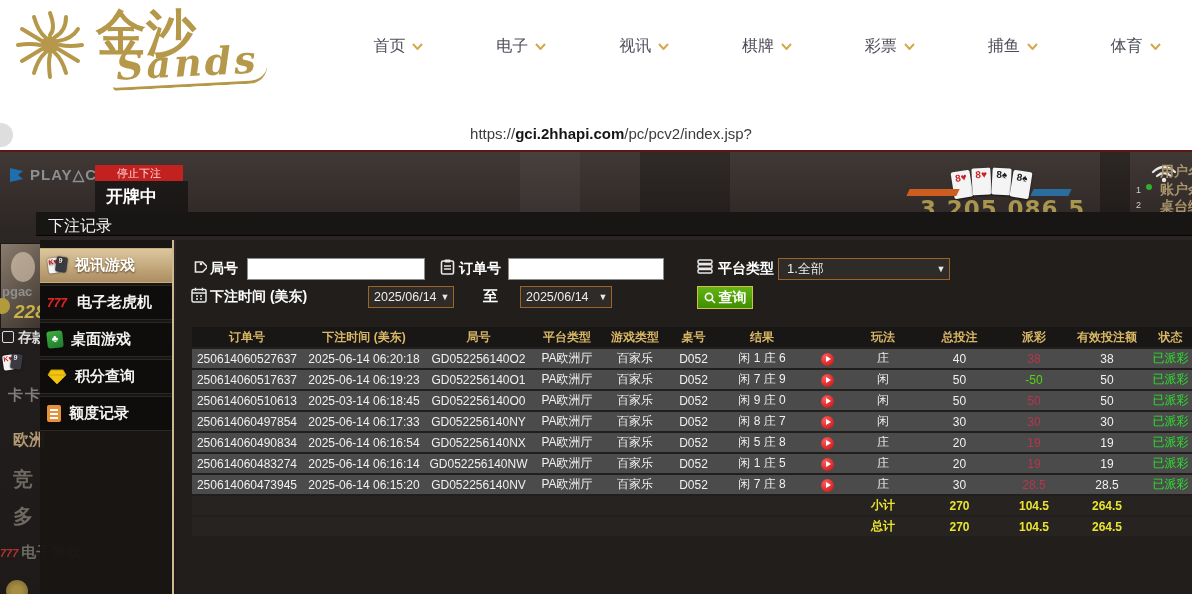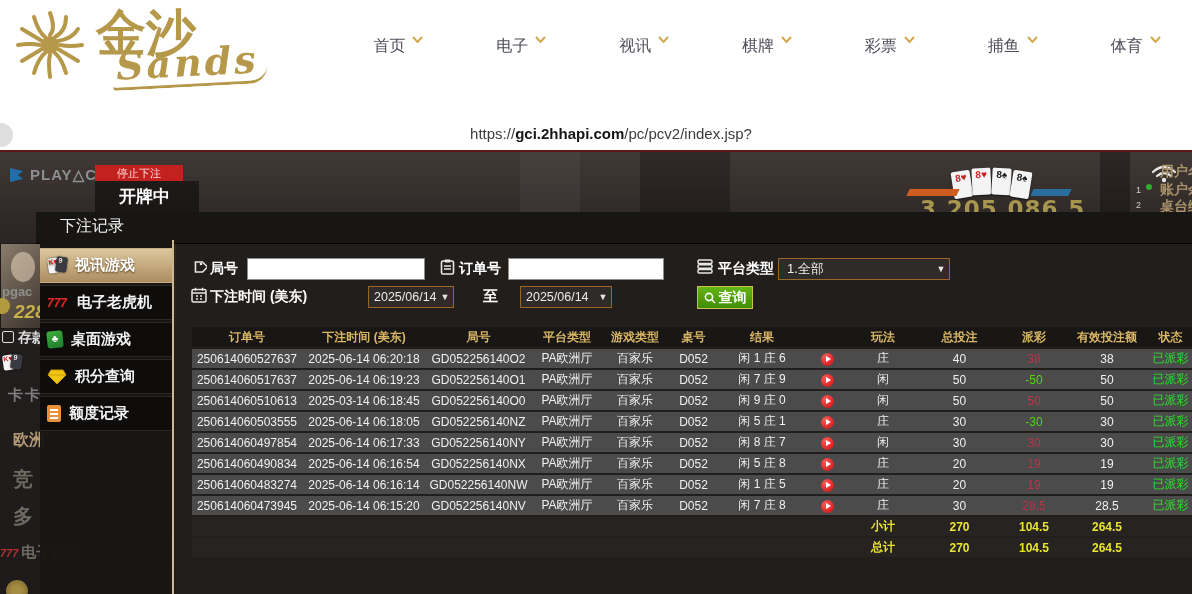--- a/index.html
+++ b/index.html
@@ -11,36 +11,36 @@
   body{font-family:"Liberation Sans",sans-serif;}
   #app{position:relative;width:1192px;height:594px;overflow:hidden;background:#fff;}
 
   
   .site-header{position:absolute;top:0;left:0;width:1008px;height:92px;background:#fff;z-index:3;}
   .sun{position:absolute;left:8px;top:3px;}
   .logo-cn{position:absolute;left:96px;top:0px;font-size:50px;font-weight:bold;color:var(--logo-gold);font-family:"DejaVu Serif",serif;}
   .logo-domain{position:absolute;left:170px;top:36px;font-size:23px;font-weight:bold;color:var(--logo-gold);}
   .logo-script{position:absolute;left:112px;top:44px;font-size:38px;font-style:italic;font-weight:bold;color:var(--logo-gold);font-family:"DejaVu Serif",serif;transform:rotate(-3deg);letter-spacing:3px;border-bottom:3px solid var(--logo-gold);line-height:1.0;padding:0 8px 2px 4px;border-radius:0 0 18px 4px;}
   .nav{position:absolute;left:337px;top:0;width:860px;height:92px;display:flex;align-items:center;}
-  .nav-item{width:129.5px;display:flex;justify-content:center;gap:7px;color:#4e4e5a;font-size:16px;cursor:pointer;white-space:nowrap;}
+  .nav-item{width:129.5px;display:flex;justify-content:center;align-items:center;gap:7px;color:#4e4e5a;font-size:16px;cursor:pointer;white-space:nowrap;}
 
   
   .window-bar{position:absolute;top:92px;left:0;width:1192px;height:27px;background:#e3e3e3;border-bottom:1px solid #d2d2d2;color:#5c5c5c;font-size:13px;line-height:27px;padding-left:10px;z-index:3;}
   .url-bar{position:absolute;top:119px;left:0;width:1192px;height:31px;background:#fff;z-index:3;}
   .url-circle{position:absolute;left:-11px;top:4px;width:24px;height:24px;border-radius:50%;background:#dedede;}
   .url-text{padding-left:30px;font-size:15px;line-height:30px;color:#3c3c3c;text-align:center;}
   .url-text b{color:#161616;}
 
   
   .game-bg{position:absolute;top:150px;left:0;width:1192px;height:444px;background:linear-gradient(180deg,#413936 0%,#2c2624 18%,#221e1d 45%,#1d1a19 100%);z-index:1;}
   .game-bg .topline{position:absolute;top:0;left:0;width:100%;height:2px;background:#5d1717;}
   .scene-strip{position:absolute;top:2px;height:62px;background:rgba(255,255,255,0.045);}
   .playace{position:absolute;left:8px;top:16px;display:flex;align-items:center;gap:5px;color:#8b8f92;font-weight:bold;font-size:15px;letter-spacing:1px;}
   .stop-bet{position:absolute;left:95px;top:15px;width:88px;height:16px;background:#c32020;color:#ffd9d9;font-size:11px;text-align:center;line-height:16px;}
-  .deal-box{position:absolute;left:95px;top:31px;width:104px;height:31px;background:rgba(8,8,8,0.55);padding-left:13px;}
+  .deal-box{position:absolute;left:95px;top:31px;width:93px;height:31px;background:rgba(8,8,8,0.55);}
   .deal-text{color:#fff;font-weight:bold;font-size:17px;line-height:31px;padding-left:11px;}
   .cards{position:absolute;left:952px;top:18px;display:flex;}
   .pcard{width:19px;height:27px;background:#f4f4f4;border-radius:2px;margin-right:1px;box-shadow:0 1px 2px rgba(0,0,0,0.6);font-size:10px;font-weight:bold;width:19px;text-align:center;line-height:1.1;padding-top:1px;word-break:break-all;}
   .pcard.red{color:#c81f1f;} .pcard.black{color:#1c1c1c;}
   .r1{transform:rotate(-9deg) translateY(3px);} .r2{transform:rotate(-3deg);} .r3{transform:rotate(3deg);} .r4{transform:rotate(9deg) translateY(3px);}
   .bar-orange{position:absolute;left:908px;top:39px;width:50px;height:7px;background:#cf5d20;transform:skewX(-25deg);}
   .bar-blue{position:absolute;left:1032px;top:39px;width:38px;height:7px;background:#2a6e9e;transform:skewX(-25deg);}
   .big-amount{position:absolute;left:920px;top:46px;font-size:23px;font-weight:bold;color:#a8954e;letter-spacing:1px;font-family:"DejaVu Sans",sans-serif;}
   .wifi{position:absolute;left:1150px;top:14px;}
   .wifi-dot{position:absolute;left:1146px;top:34px;width:6px;height:6px;border-radius:50%;background:#2fae2f;}
@@ -59,21 +59,21 @@
   .g-shi{left:42px;top:208px;color:#bbb;font-size:15px;font-weight:bold;}
   .g-kaka{left:8px;top:236px;color:#7d7d7d;font-weight:bold;font-size:15px;letter-spacing:2px;}
   .g-eu{left:13px;top:280px;color:#b49a74;font-weight:bold;font-size:16px;text-align:right;}
   .g-jing{left:13px;top:316px;color:#6e6a62;font-weight:bold;font-size:20px;}
   .g-duo{left:13px;top:353px;color:#6e6a62;font-weight:bold;font-size:20px;}
   .g-eg{left:0px;top:393px;color:#6e6a62;font-weight:bold;font-size:15px;}
   .g-eg .s777{color:#b23131;font-style:italic;font-size:11px;margin-right:3px;}
   .g-fish{left:6px;top:430px;width:22px;height:22px;border-radius:50%;background:radial-gradient(circle,#c8a94e 30%,#8a742f 100%);opacity:0.8;}
 
   
-  .panel-title{position:absolute;left:36px;top:212px;width:1156px;height:32px;background:#181614;border-bottom:1px solid #050505;color:#f2f2f2;font-size:16px;line-height:28px;padding-left:24px;z-index:10;}
+  .panel-title{position:absolute;left:36px;top:212px;width:1156px;height:24px;background:#181614;border-bottom:1px solid #050505;color:#f2f2f2;font-size:16px;line-height:28px;padding-left:12px;z-index:10;}
   .sidebar{position:absolute;left:40px;top:240px;width:134px;height:354px;background:rgba(24,21,18,0.96);border-right:2px solid #cdb88f;padding-top:8px;z-index:10;}
   .side-item{height:35px;margin-bottom:2px;background:#0f0d0c;border-top:1px solid #2a2724;border-bottom:1px solid #2a2724;display:flex;align-items:center;gap:8px;padding-left:7px;color:#f2f2f2;font-size:15px;font-weight:bold;cursor:pointer;}
   .side-item.active{background:linear-gradient(180deg,#dcc69e 0%,#c3a87c 55%,#ab8d62 100%);color:#fff;text-shadow:0 1px 2px rgba(70,45,10,0.85);border-color:#c9ae7d;}
   .icon-cards{position:relative;width:20px;height:20px;flex:0 0 20px;}
   .icon-cards .c1{position:absolute;left:1px;top:2px;width:11px;height:15px;background:#f5f5f5;border-radius:2px;color:#c81f1f;font-size:7px;font-weight:bold;line-height:8px;padding-left:1px;transform:rotate(-8deg);box-shadow:0 0 2px rgba(0,0,0,0.7);}
   .icon-cards .c2{position:absolute;left:9px;top:1px;width:11px;height:15px;background:#3a3a42;border-radius:2px;color:#eee;font-size:7px;font-weight:bold;line-height:8px;padding-left:2px;transform:rotate(8deg);box-shadow:0 0 2px rgba(0,0,0,0.7);}
   .icon-777{width:22px;flex:0 0 22px;color:#d42b2b;font-weight:bold;font-style:italic;font-size:12px;text-shadow:0 1px 1px #500;}
   .icon-green{width:16px;height:17px;flex:0 0 16px;background:linear-gradient(160deg,#3fae3f,#1d7a2c);border-radius:3px;color:#fff;font-size:10px;text-align:center;line-height:16px;transform:rotate(-6deg);box-shadow:0 1px 2px rgba(0,0,0,0.6);}
   .icon-doc{position:relative;width:14px;height:17px;flex:0 0 14px;background:#e8913b;border-radius:2px;}
   .icon-doc i{position:absolute;left:3px;height:1.5px;width:8px;background:#fff;}
@@ -405,35 +405,20 @@
     <td>D052</td>
     <td>闲 9 庄 0</td>
     <td><span class="play-btn"></span></td>
     <td>闲</td>
     <td>50</td>
     <td class="payout pos">50</td>
     <td>50</td>
     <td class="status">已派彩</td>
   </tr>
           <tr>
-    <td>250614060503555</td>
-    <td>2025-06-14 06:18:05</td>
-    <td>GD052256140NZ</td>
-    <td>PA欧洲厅</td>
-    <td>百家乐</td>
-    <td>D052</td>
-    <td>闲 5 庄 1</td>
-    <td><span class="play-btn"></span></td>
-    <td>庄</td>
-    <td>30</td>
-    <td class="payout neg">-30</td>
-    <td>30</td>
-    <td class="status">已派彩</td>
-  </tr>
-          <tr>
     <td>250614060497854</td>
     <td>2025-06-14 06:17:33</td>
     <td>GD052256140NY</td>
     <td>PA欧洲厅</td>
     <td>百家乐</td>
     <td>D052</td>
     <td>闲 8 庄 7</td>
     <td><span class="play-btn"></span></td>
     <td>闲</td>
     <td>30</td>

